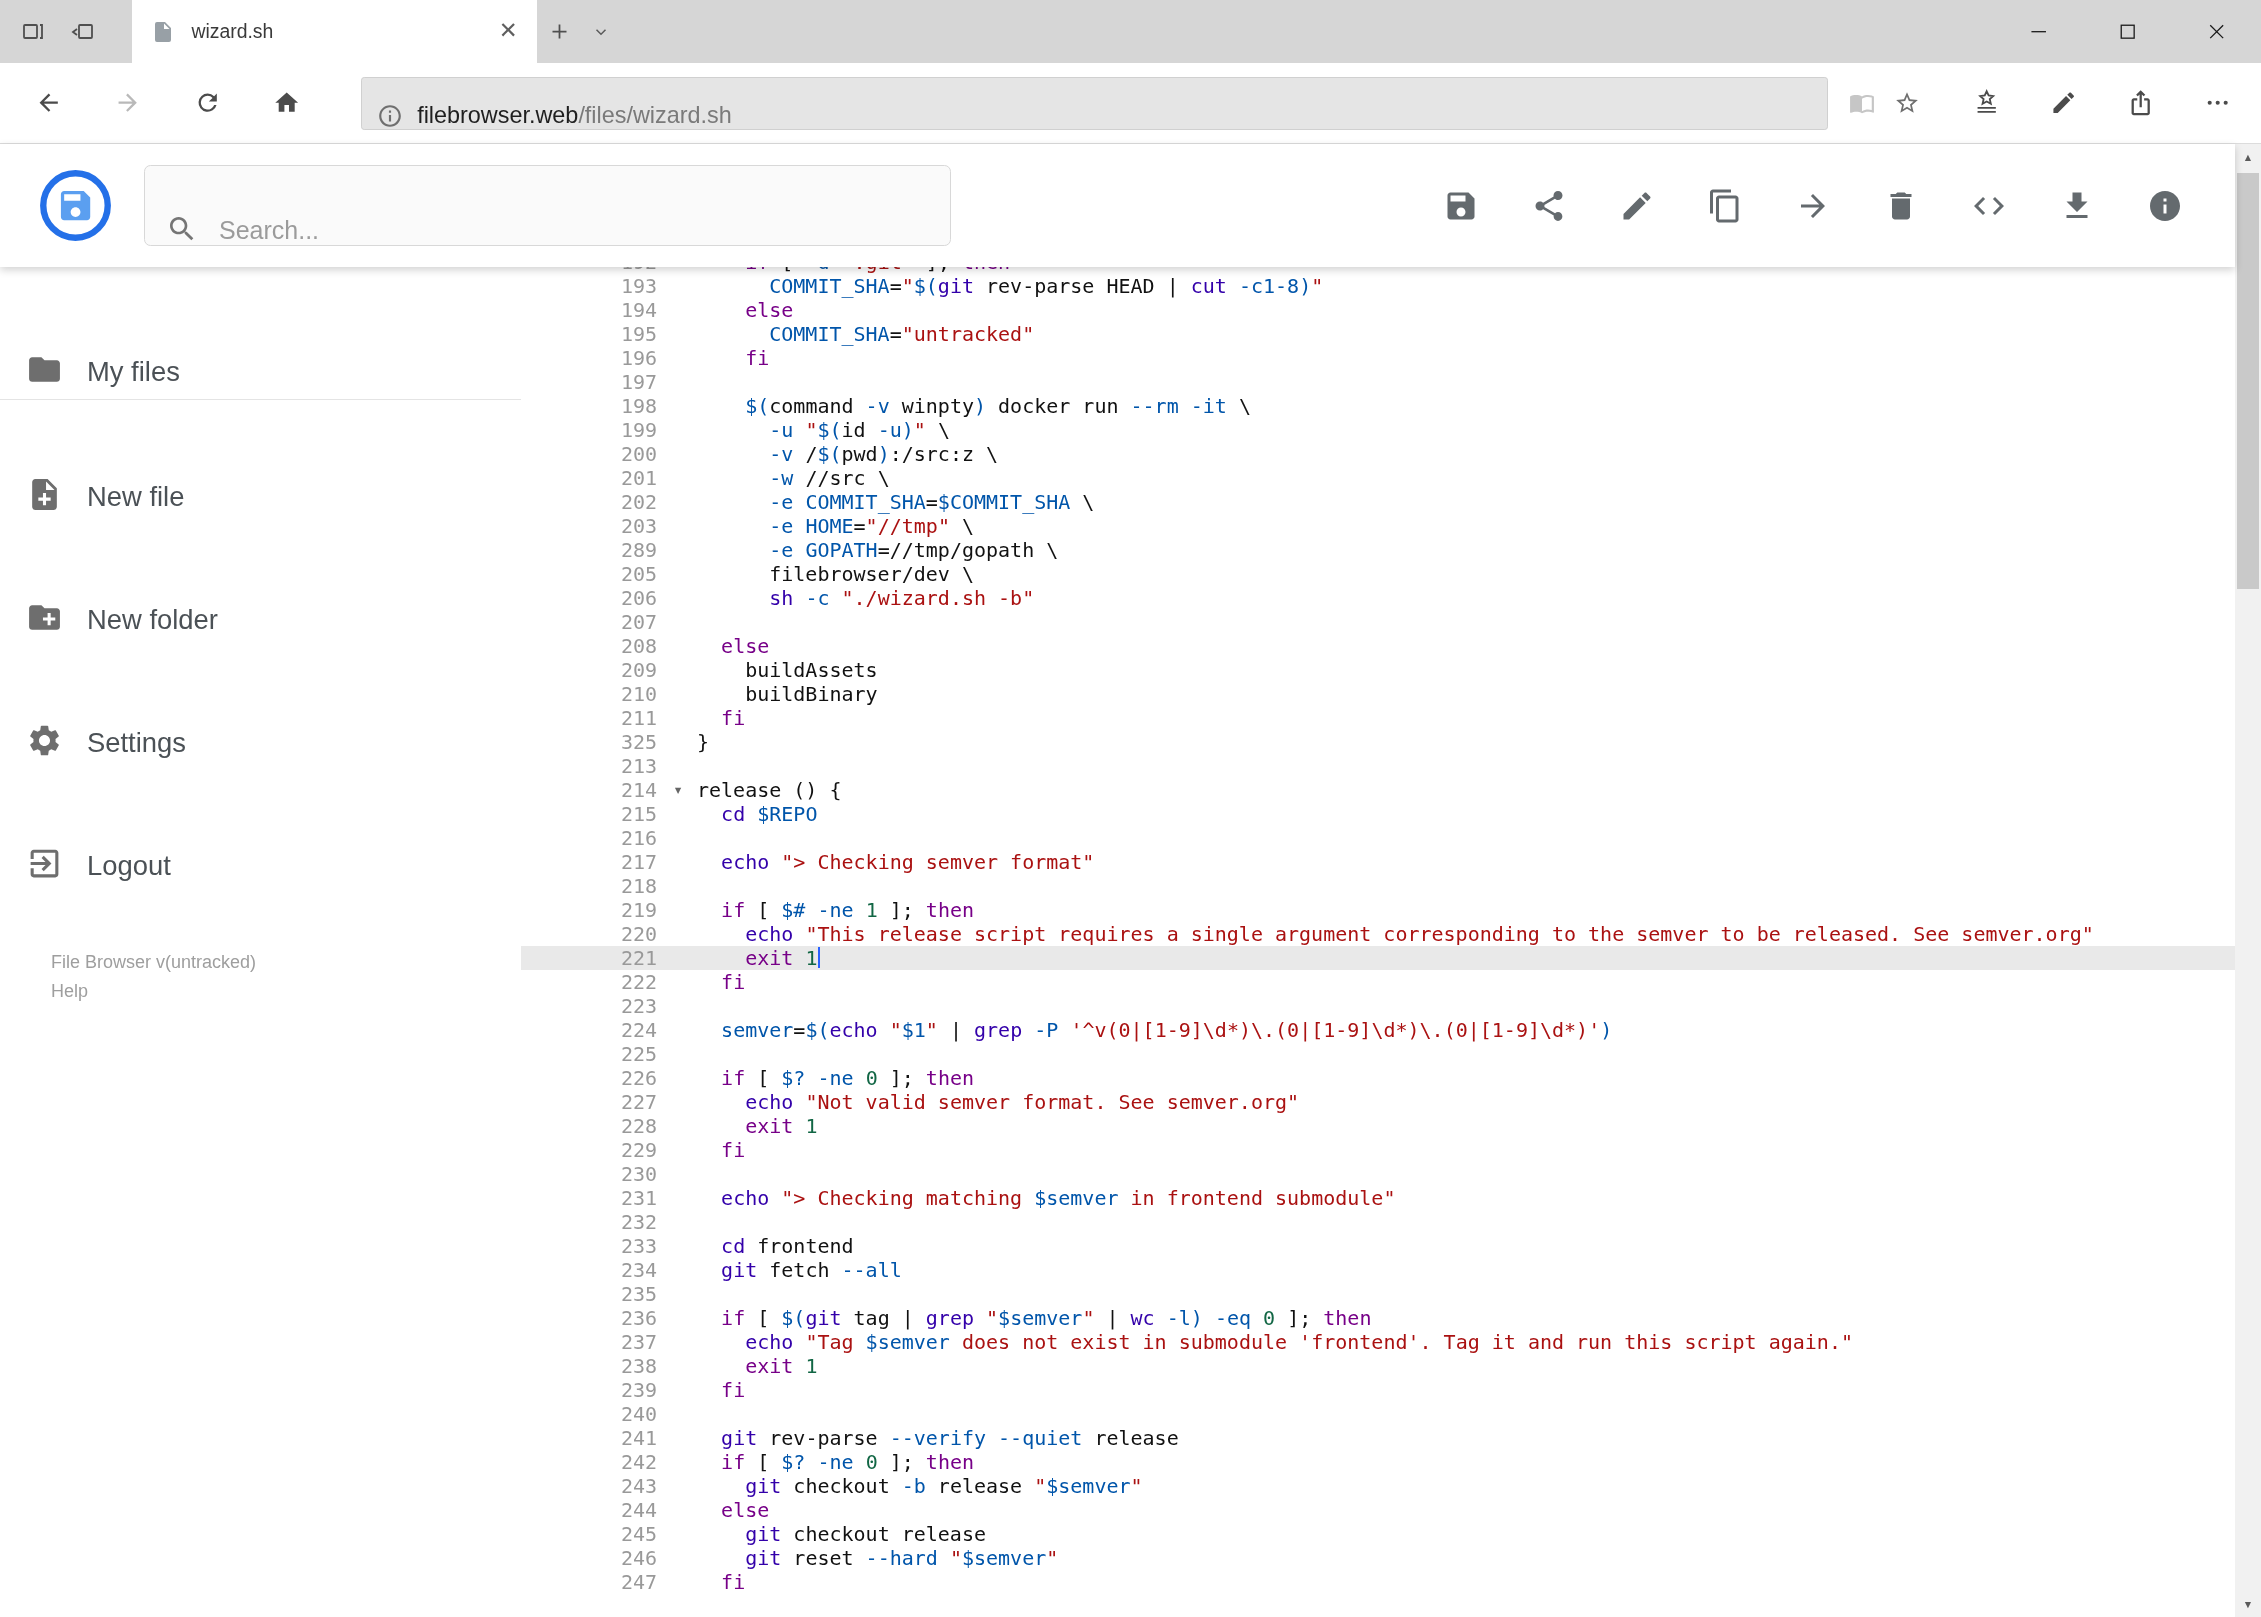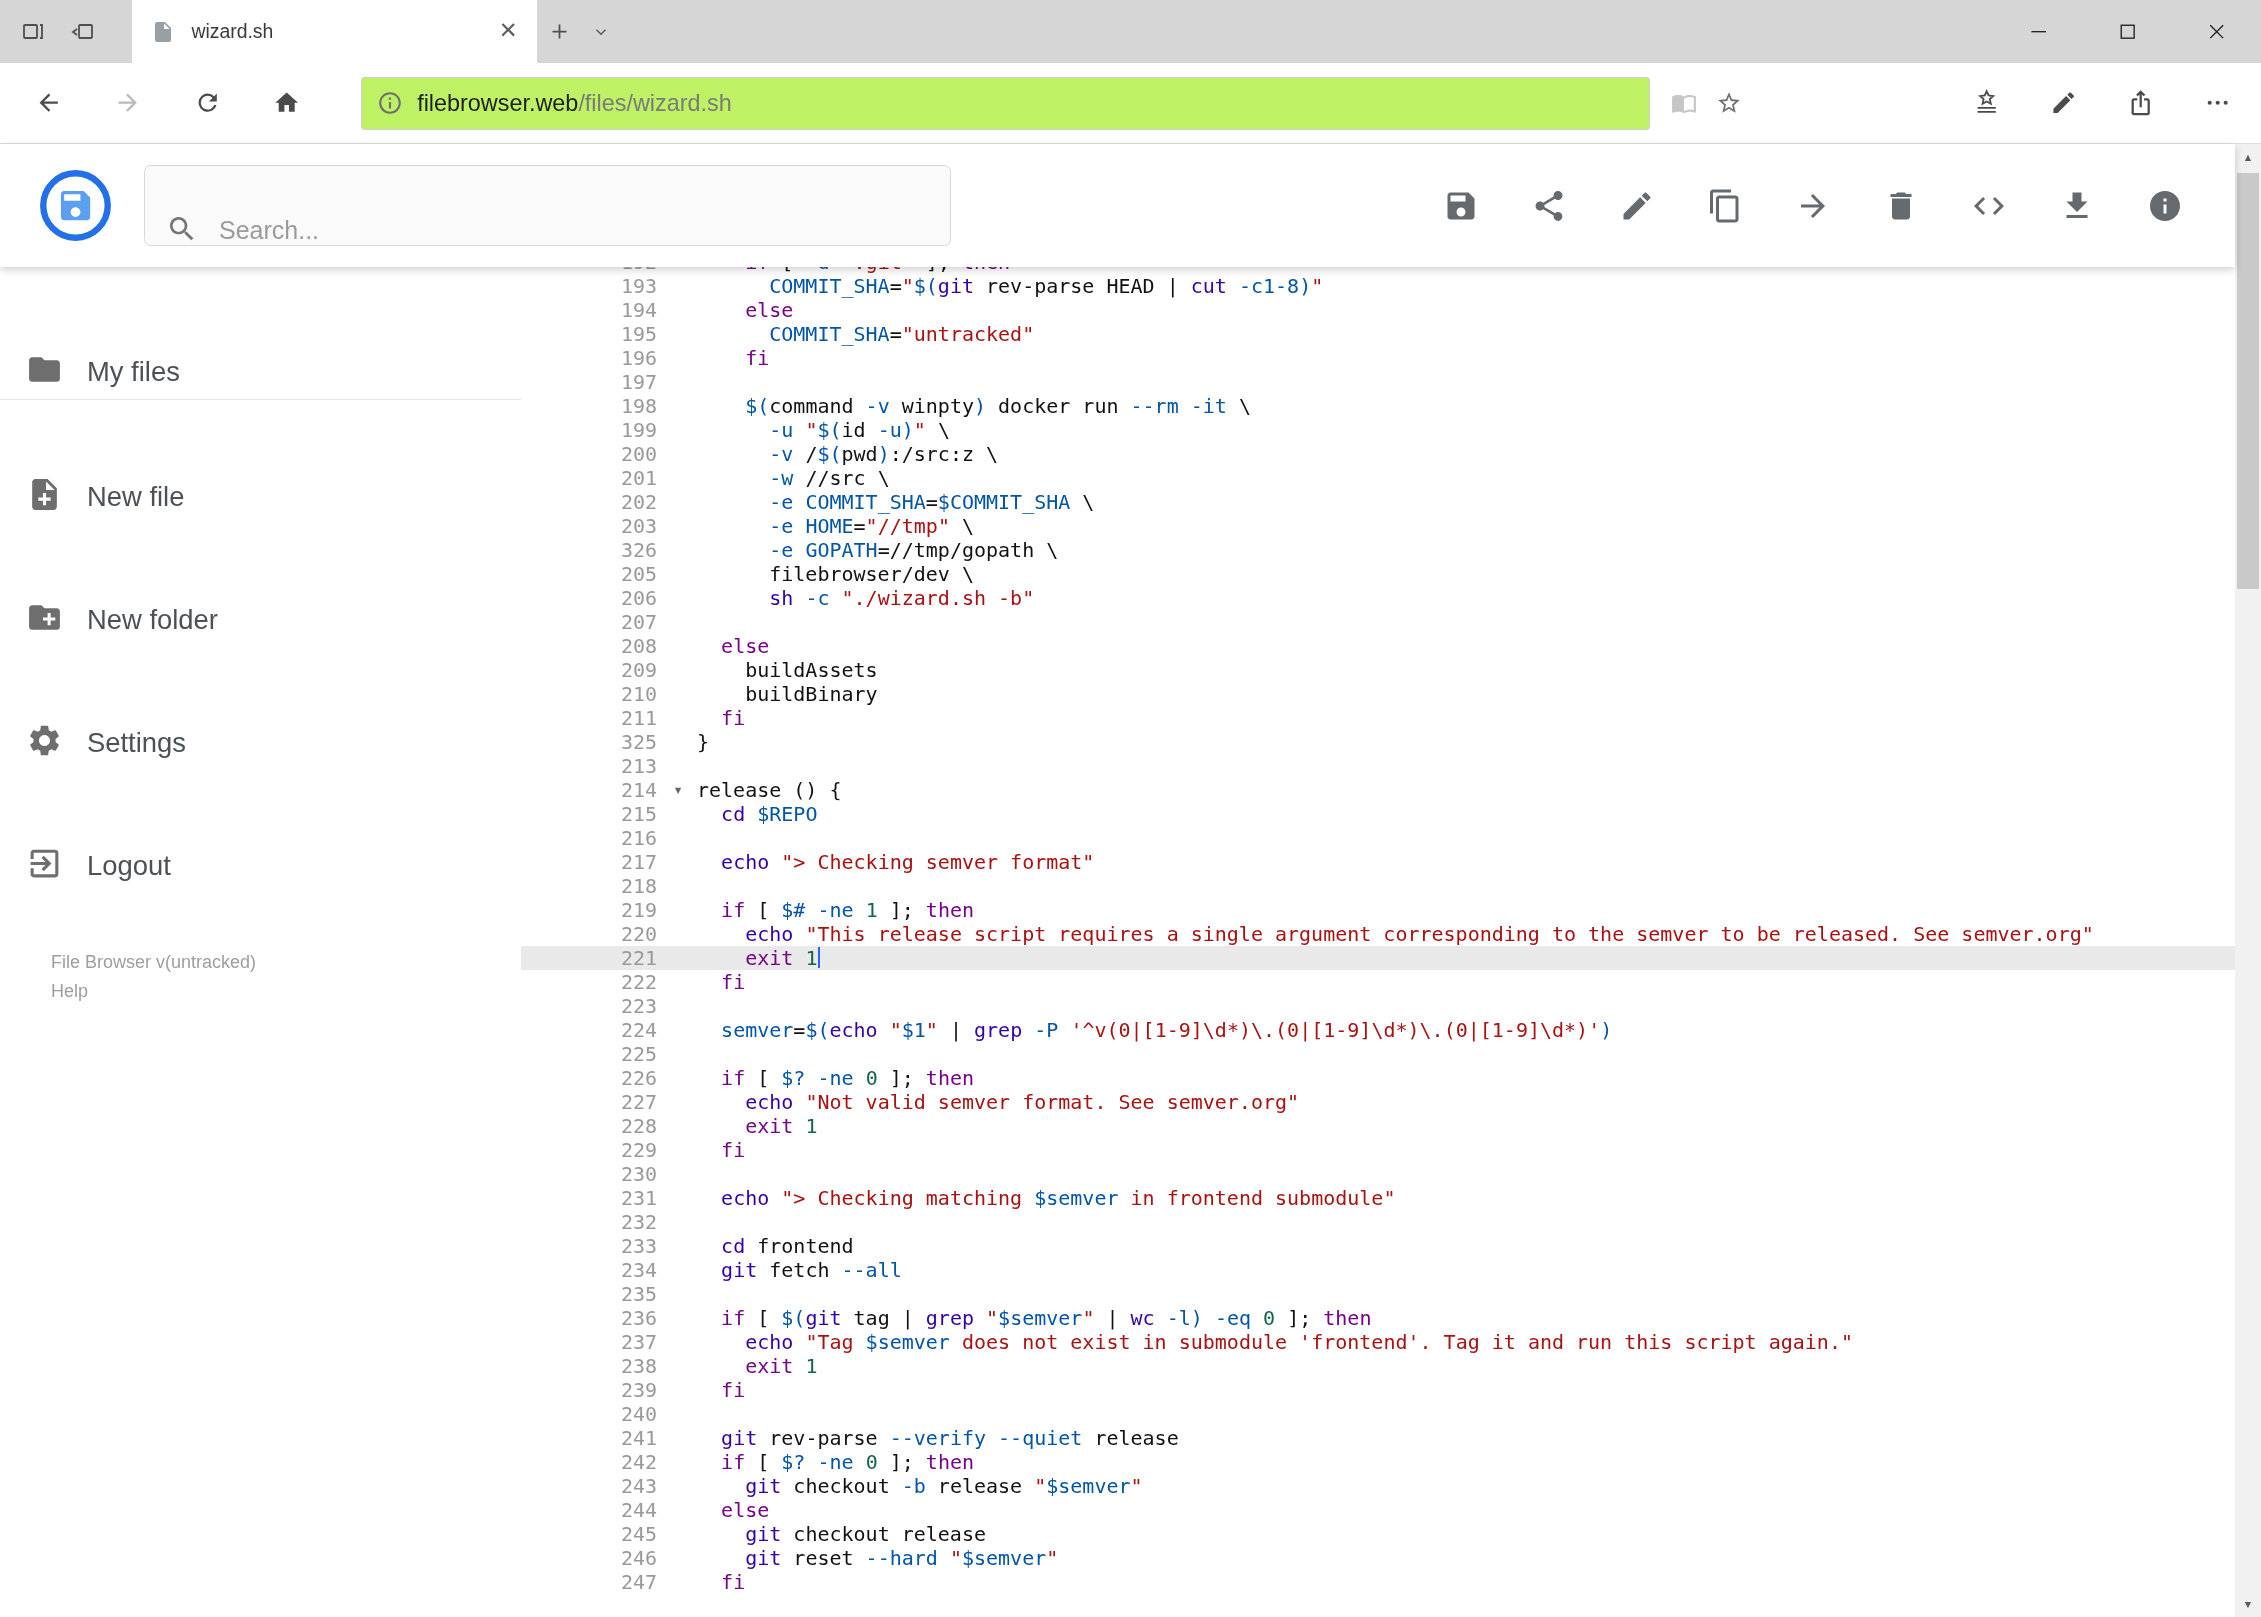--- a/index.html
+++ b/index.html
@@ -22,21 +22,21 @@
   .tabchev svg{width:18px;height:18px}
   .win-controls{margin-left:auto;display:flex}
   .win-btn{width:89px;display:flex;align-items:center;justify-content:center;color:#1a1a1a}
   .win-btn svg{width:19.4px;height:19.4px}
 
   
   .navbar{height:81px;background:#fff;border-bottom:0.8px solid #dcdcdc;display:flex;align-items:center;padding-left:22.6px}
   .nav-ic{width:52px;height:52px;display:flex;align-items:center;justify-content:center;color:#4b4b4b;margin-right:27.4px}
   .nav-ic svg{width:27.4px;height:27.4px}
   .nav-ic.disabled{color:#b9b9b9}
-  .urlbox{margin-left:21px;width:1289px;height:53px;border:1.6px solid #d0d0d0;border-radius:3.2px;background:#bef264;display:flex;align-items:center;padding:0 14.5px}
+  .urlbox{margin-left:21px;width:1467px;height:53px;border:1.6px solid #d0d0d0;border-radius:3.2px;background:#e5e5e5;display:flex;align-items:flex-end;padding:0 14.5px}
   .urlbox .info-ic{width:26px;height:26px;color:#6f6f6f;flex:none}
   .url-text{margin-left:14.5px;font-size:23.4px;white-space:nowrap}
   .url-host{color:#1f1f1f}
   .url-path{color:#7a7a7a}
   .after-url{display:flex;align-items:center;margin-left:11.3px}
   .mini-ic{width:45px;height:45px;display:flex;align-items:center;justify-content:center}
   .mini-ic svg{width:26px;height:26px}
   .nav-right{margin-left:auto;display:flex;align-items:center;padding-right:21px;gap:32px}
   .nav-right .mini-ic{color:#4b4b4b}
   .nav-right .mini-ic svg{width:27.4px;height:27.4px}
@@ -365,21 +365,21 @@
             </div>
             <div class="code-line">
               <span class="ln">202</span>
               <span class="lc">      <span class="t-attr">-e</span> <span class="t-var">COMMIT_SHA</span>=<span class="t-var">$COMMIT_SHA</span> \</span>
             </div>
             <div class="code-line">
               <span class="ln">203</span>
               <span class="lc">      <span class="t-attr">-e</span> <span class="t-var">HOME</span>=<span class="t-str">"</span><span class="t-str">//tmp</span><span class="t-str">"</span> \</span>
             </div>
             <div class="code-line">
-              <span class="ln">326</span>
+              <span class="ln">289</span>
               <span class="lc">      <span class="t-attr">-e</span> <span class="t-var">GOPATH</span>=//tmp/gopath \</span>
             </div>
             <div class="code-line">
               <span class="ln">205</span>
               <span class="lc">      filebrowser/dev \</span>
             </div>
             <div class="code-line">
               <span class="ln">206</span>
               <span class="lc">      <span class="t-bi">sh</span> <span class="t-attr">-c</span> <span class="t-str">"</span><span class="t-str">./wizard.sh -b</span><span class="t-str">"</span></span>
             </div>

